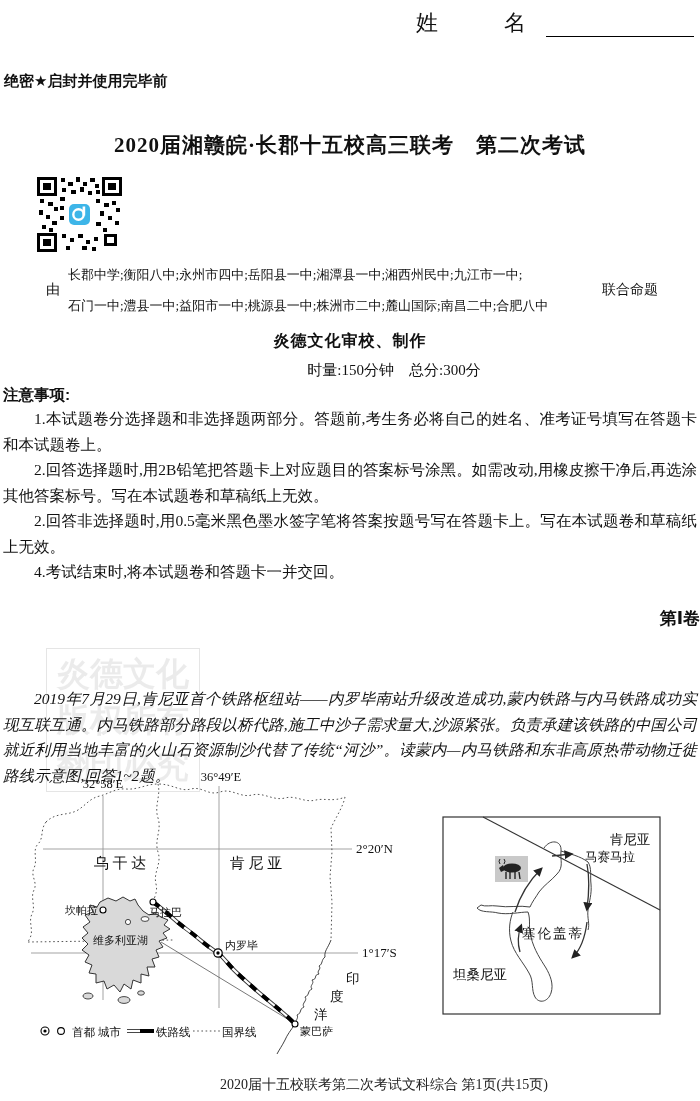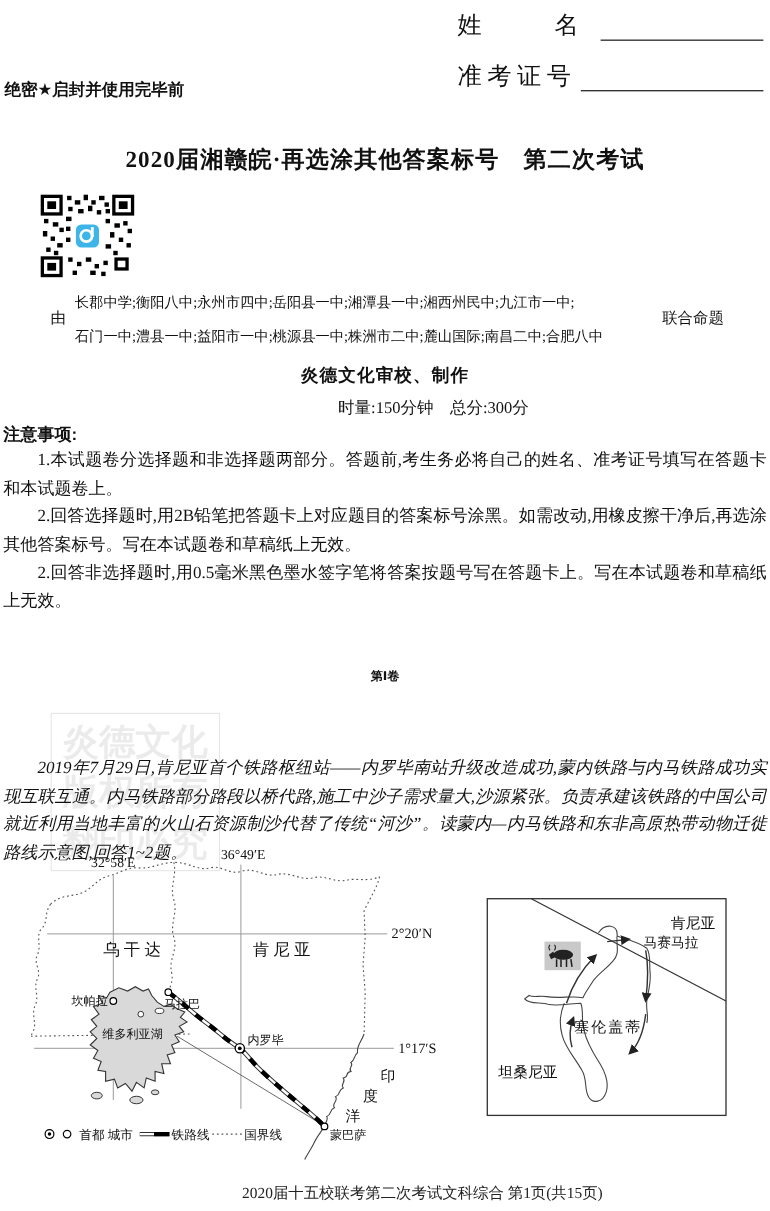--- a/index.html
+++ b/index.html
@@ -18,22 +18,22 @@
   .schools .by{font-size:14px;}
   .schools .mid{flex:1;}
   .schools .mid div{font-size:13px;line-height:31px;white-space:nowrap;}
   .schools .joint{font-size:14px;white-space:nowrap;}
   .producer{width:100%;text-align:center;font-family:"Liberation Sans","DejaVu Sans",sans-serif;
             font-weight:bold;font-size:16px;letter-spacing:1px;}
   .duration{width:100%;text-align:center;font-size:15px;padding-left:44px;}
   .notes-title{font-family:"Liberation Sans","DejaVu Sans",sans-serif;font-weight:bold;font-size:15.5px;}
   .body-text{font-size:15.5px;line-height:25.5px;text-align:justify;}
   .body-text p{margin:0;text-indent:2em;}
-  .sec-title{width:100%;text-align:center;font-family:"Liberation Sans","DejaVu Sans",sans-serif;
-             font-weight:bold;font-size:11px;}
+  .sec-title{width:100%;text-align:right;font-family:"Liberation Sans","DejaVu Sans",sans-serif;
+             font-weight:bold;font-size:17px;}
   .intro{font-family:"Liberation Sans","DejaVu Sans",sans-serif;font-weight:bold;
          font-size:15.5px;line-height:26px;text-align:justify;text-indent:2em;margin:0;}
   .passage{font-style:italic;font-size:15.5px;line-height:25.5px;text-align:justify;text-indent:2em;margin:0;}
   .footer{width:100%;text-align:center;font-size:14px;color:#222;margin-left:34px;}
   .watermark{width:152px;border:1px solid rgba(0,0,0,0.10);text-align:center;
              font-family:"Liberation Sans","DejaVu Sans",sans-serif;font-weight:bold;
              font-size:33px;line-height:46px;color:rgba(0,0,0,0.08);padding:2px 0;}
   svg text{font-family:"Liberation Serif","DejaVu Serif",serif;fill:#111;}
   .dotted{fill:none;stroke:#555;stroke-width:1;stroke-dasharray:1.6 2.6;}
   .coast{fill:none;stroke:#444;stroke-width:1;}
@@ -53,28 +53,24 @@
   <div class="abs watermark" style="left:46px;top:648px;">
     <div>炎德文化</div>
     <div>版权所有</div>
     <div>翻印必究</div>
   </div>
 
   <div class="abs fill-row" style="left:416px;top:9px;gap:16px;">
     <span class="lbl">姓　　　名</span>
     <span class="line"></span>
   </div>
-  <div class="abs fill-row" style="left:416px;top:55px;">
-    <span class="lbl" style="letter-spacing:5px;">准考证号</span>
-    <span class="line"></span>
-  </div>
 
   <div class="abs secrecy" style="left:4px;top:72px;">绝密★启封并使用完毕前</div>
 
-  <div class="abs exam-title" style="left:0;top:131px;">2020届湘赣皖·再选涂其他答案标号　第二次考试</div>
+  <div class="abs exam-title" style="left:0;top:131px;">2020届湘赣皖·长郡十五校高三联考　第二次考试</div>
 
   <svg class="abs" style="left:36px;top:176px;" width="87" height="77" viewBox="0 0 87 77">
     <rect x="0" y="0" width="87" height="77" fill="#fff"></rect>
     <g fill="#000">
       <rect x="1" y="1" width="20" height="19"></rect>
         <rect x="4" y="4" width="14" height="13" fill="#fff"></rect>
         <rect x="7" y="7" width="8" height="7"></rect>
       <rect x="66" y="1" width="20" height="19"></rect>
         <rect x="69" y="4" width="14" height="13" fill="#fff"></rect>
         <rect x="72" y="7" width="8" height="7"></rect>
@@ -142,20 +138,21 @@
   </div>
 
   <div class="abs producer" style="left:0;top:331px;">炎德文化审校、制作</div>
   <div class="abs duration" style="left:0;top:361px;">时量:150分钟　总分:300分</div>
 
   <div class="abs notes-title" style="left:3px;top:385px;">注意事项:</div>
   <div class="abs body-text" style="left:3px;top:406px;width:694px;">
     <p>1.本试题卷分选择题和非选择题两部分。答题前,考生务必将自己的姓名、准考证号填写在答题卡和本试题卷上。</p>
     <p>2.回答选择题时,用2B铅笔把答题卡上对应题目的答案标号涂黑。如需改动,用橡皮擦干净后,再选涂其他答案标号。写在本试题卷和草稿纸上无效。</p>
     <p>2.回答非选择题时,用0.5毫米黑色墨水签字笔将答案按题号写在答题卡上。写在本试题卷和草稿纸上无效。</p>
+    <p>4.考试结束时,将本试题卷和答题卡一并交回。</p>
   </div>
 
   <div class="abs sec-title" style="left:0;top:607px;">第Ⅰ卷</div>
   <p class="abs passage" style="left:3px;top:686px;width:694px;">2019年7月29日,肯尼亚首个铁路枢纽站——内罗毕南站升级改造成功,蒙内铁路与内马铁路成功实现互联互通。内马铁路部分路段以桥代路,施工中沙子需求量大,沙源紧张。负责承建该铁路的中国公司就近利用当地丰富的火山石资源制沙代替了传统“河沙”。读蒙内—内马铁路和东非高原热带动物迁徙路线示意图,回答1~2题。</p>
 
   <svg class="abs" style="left:28px;top:772px;" width="412" height="298" viewBox="0 0 412 298">
 
     <line class="grid" x1="75" y1="24" x2="75" y2="228"></line>
     <line class="grid" x1="191" y1="14" x2="191" y2="236"></line>
     <line class="grid" x1="15" y1="77" x2="324" y2="77"></line>

